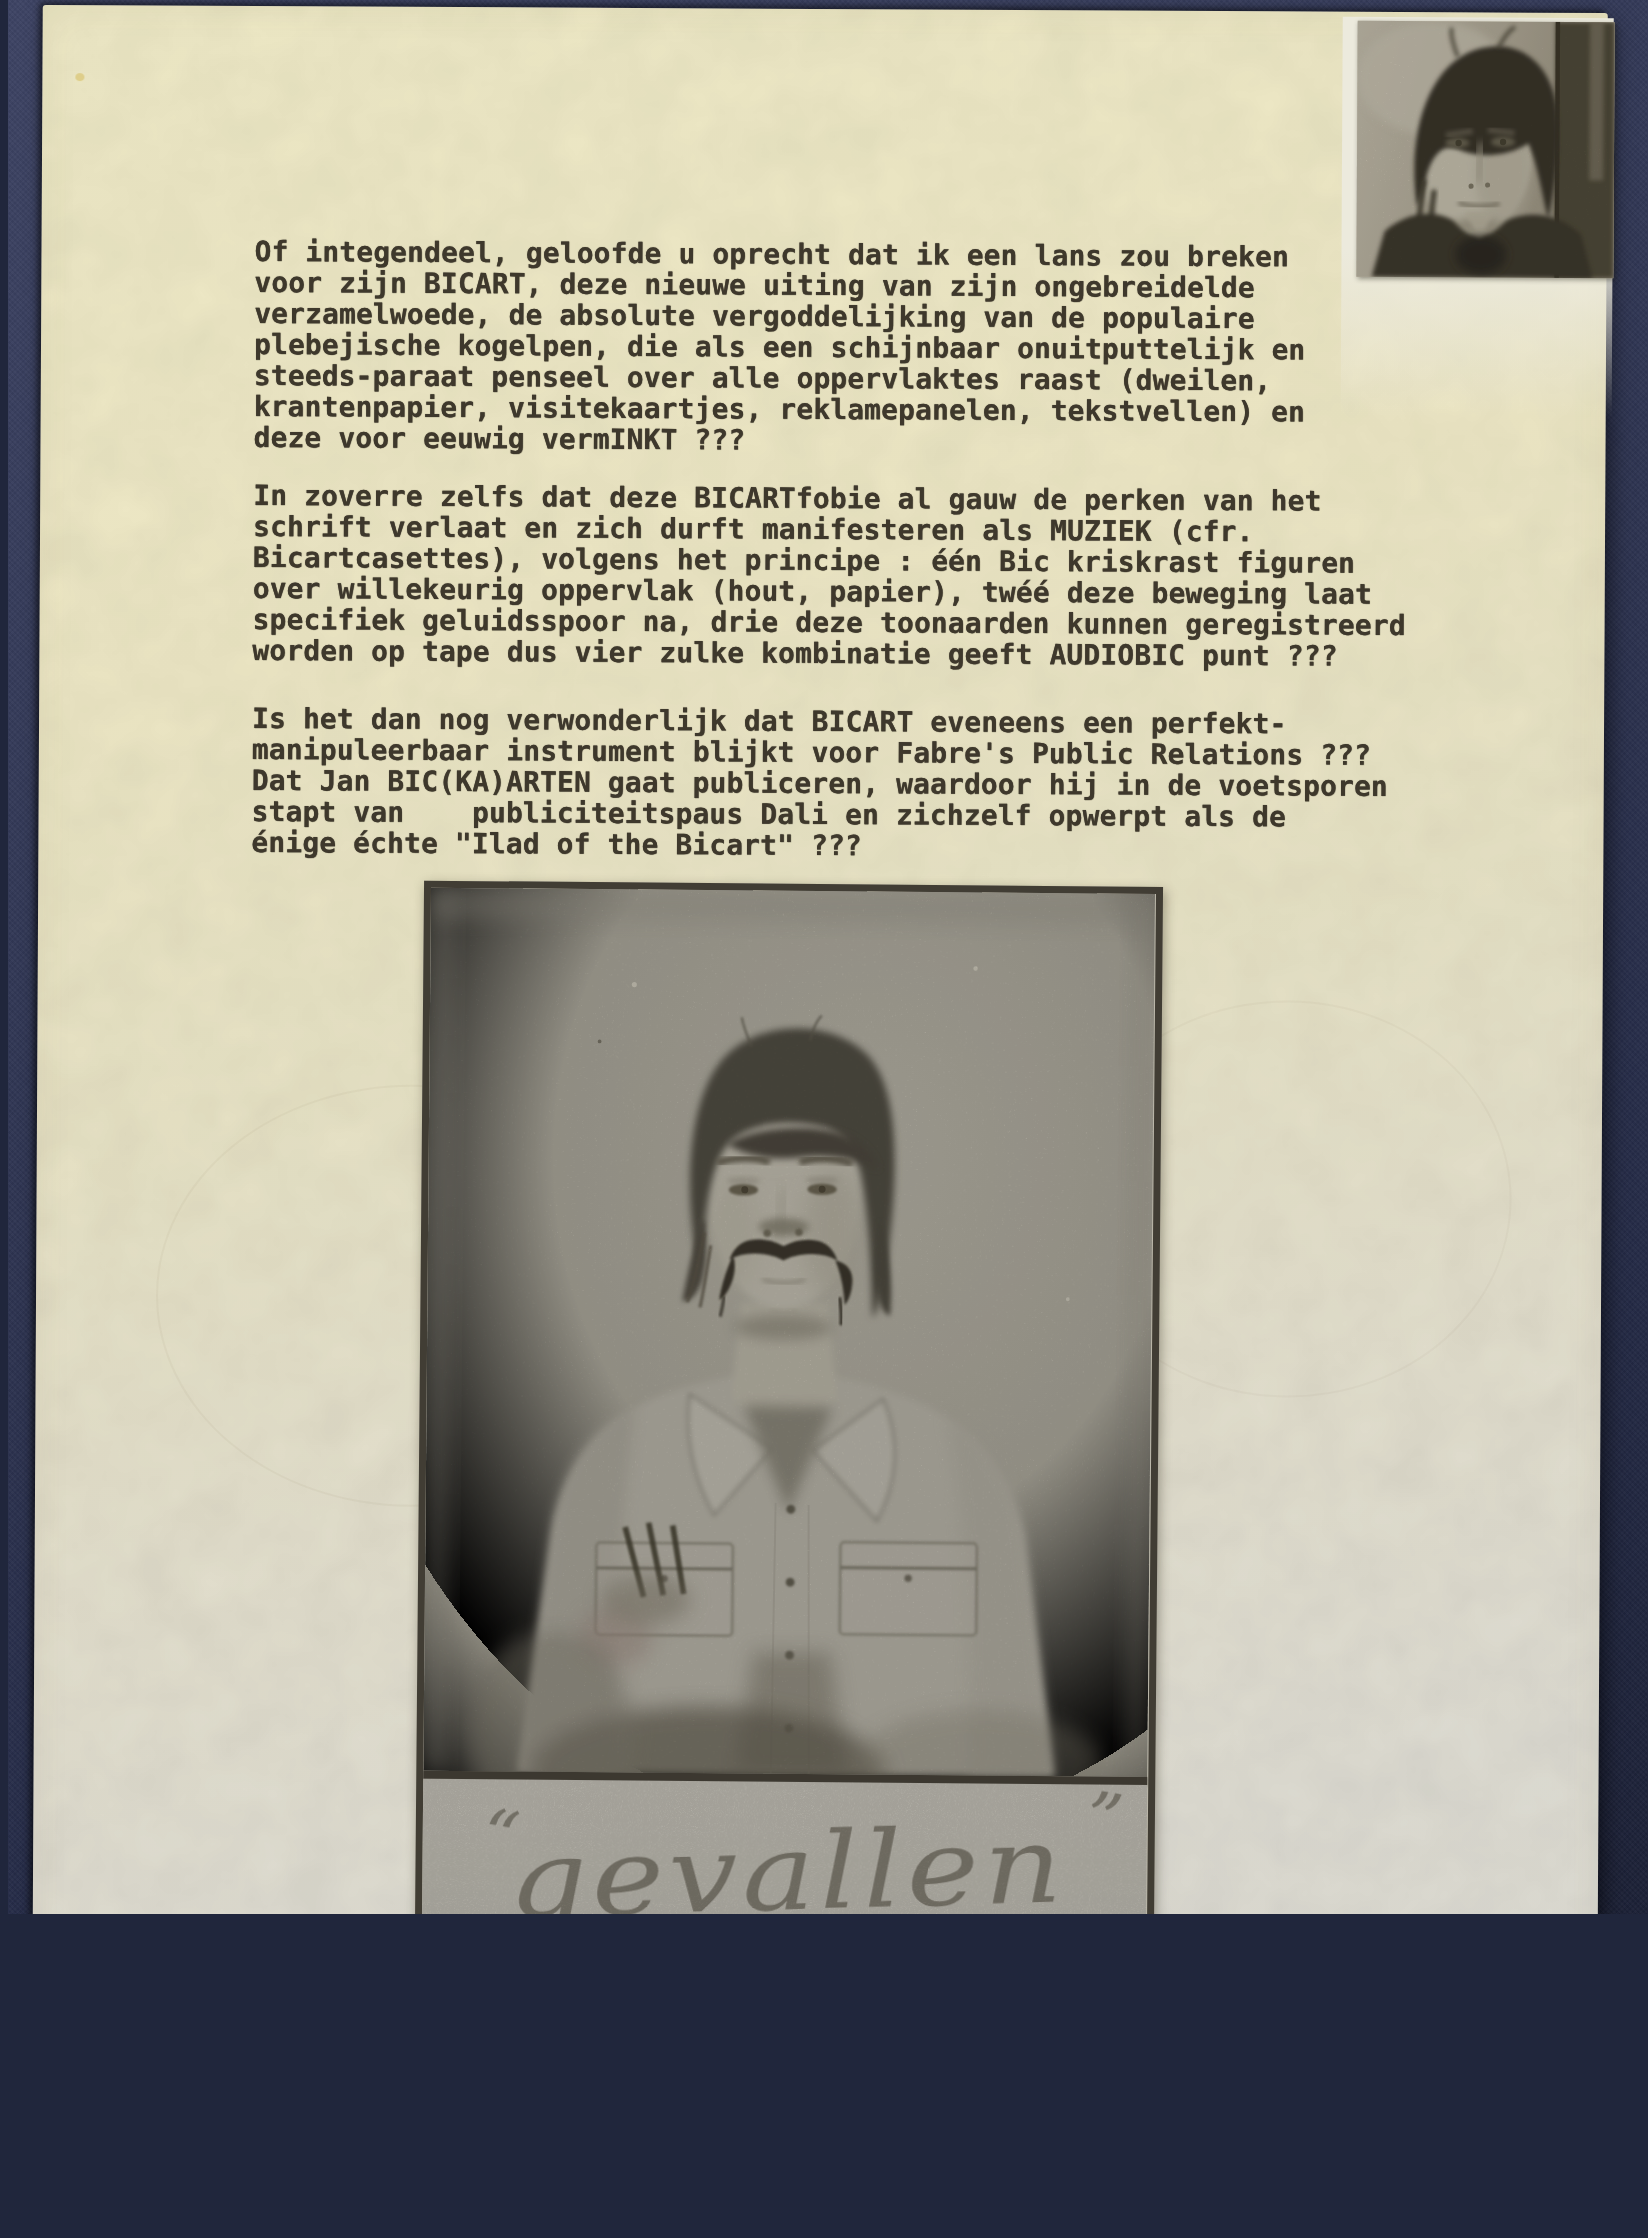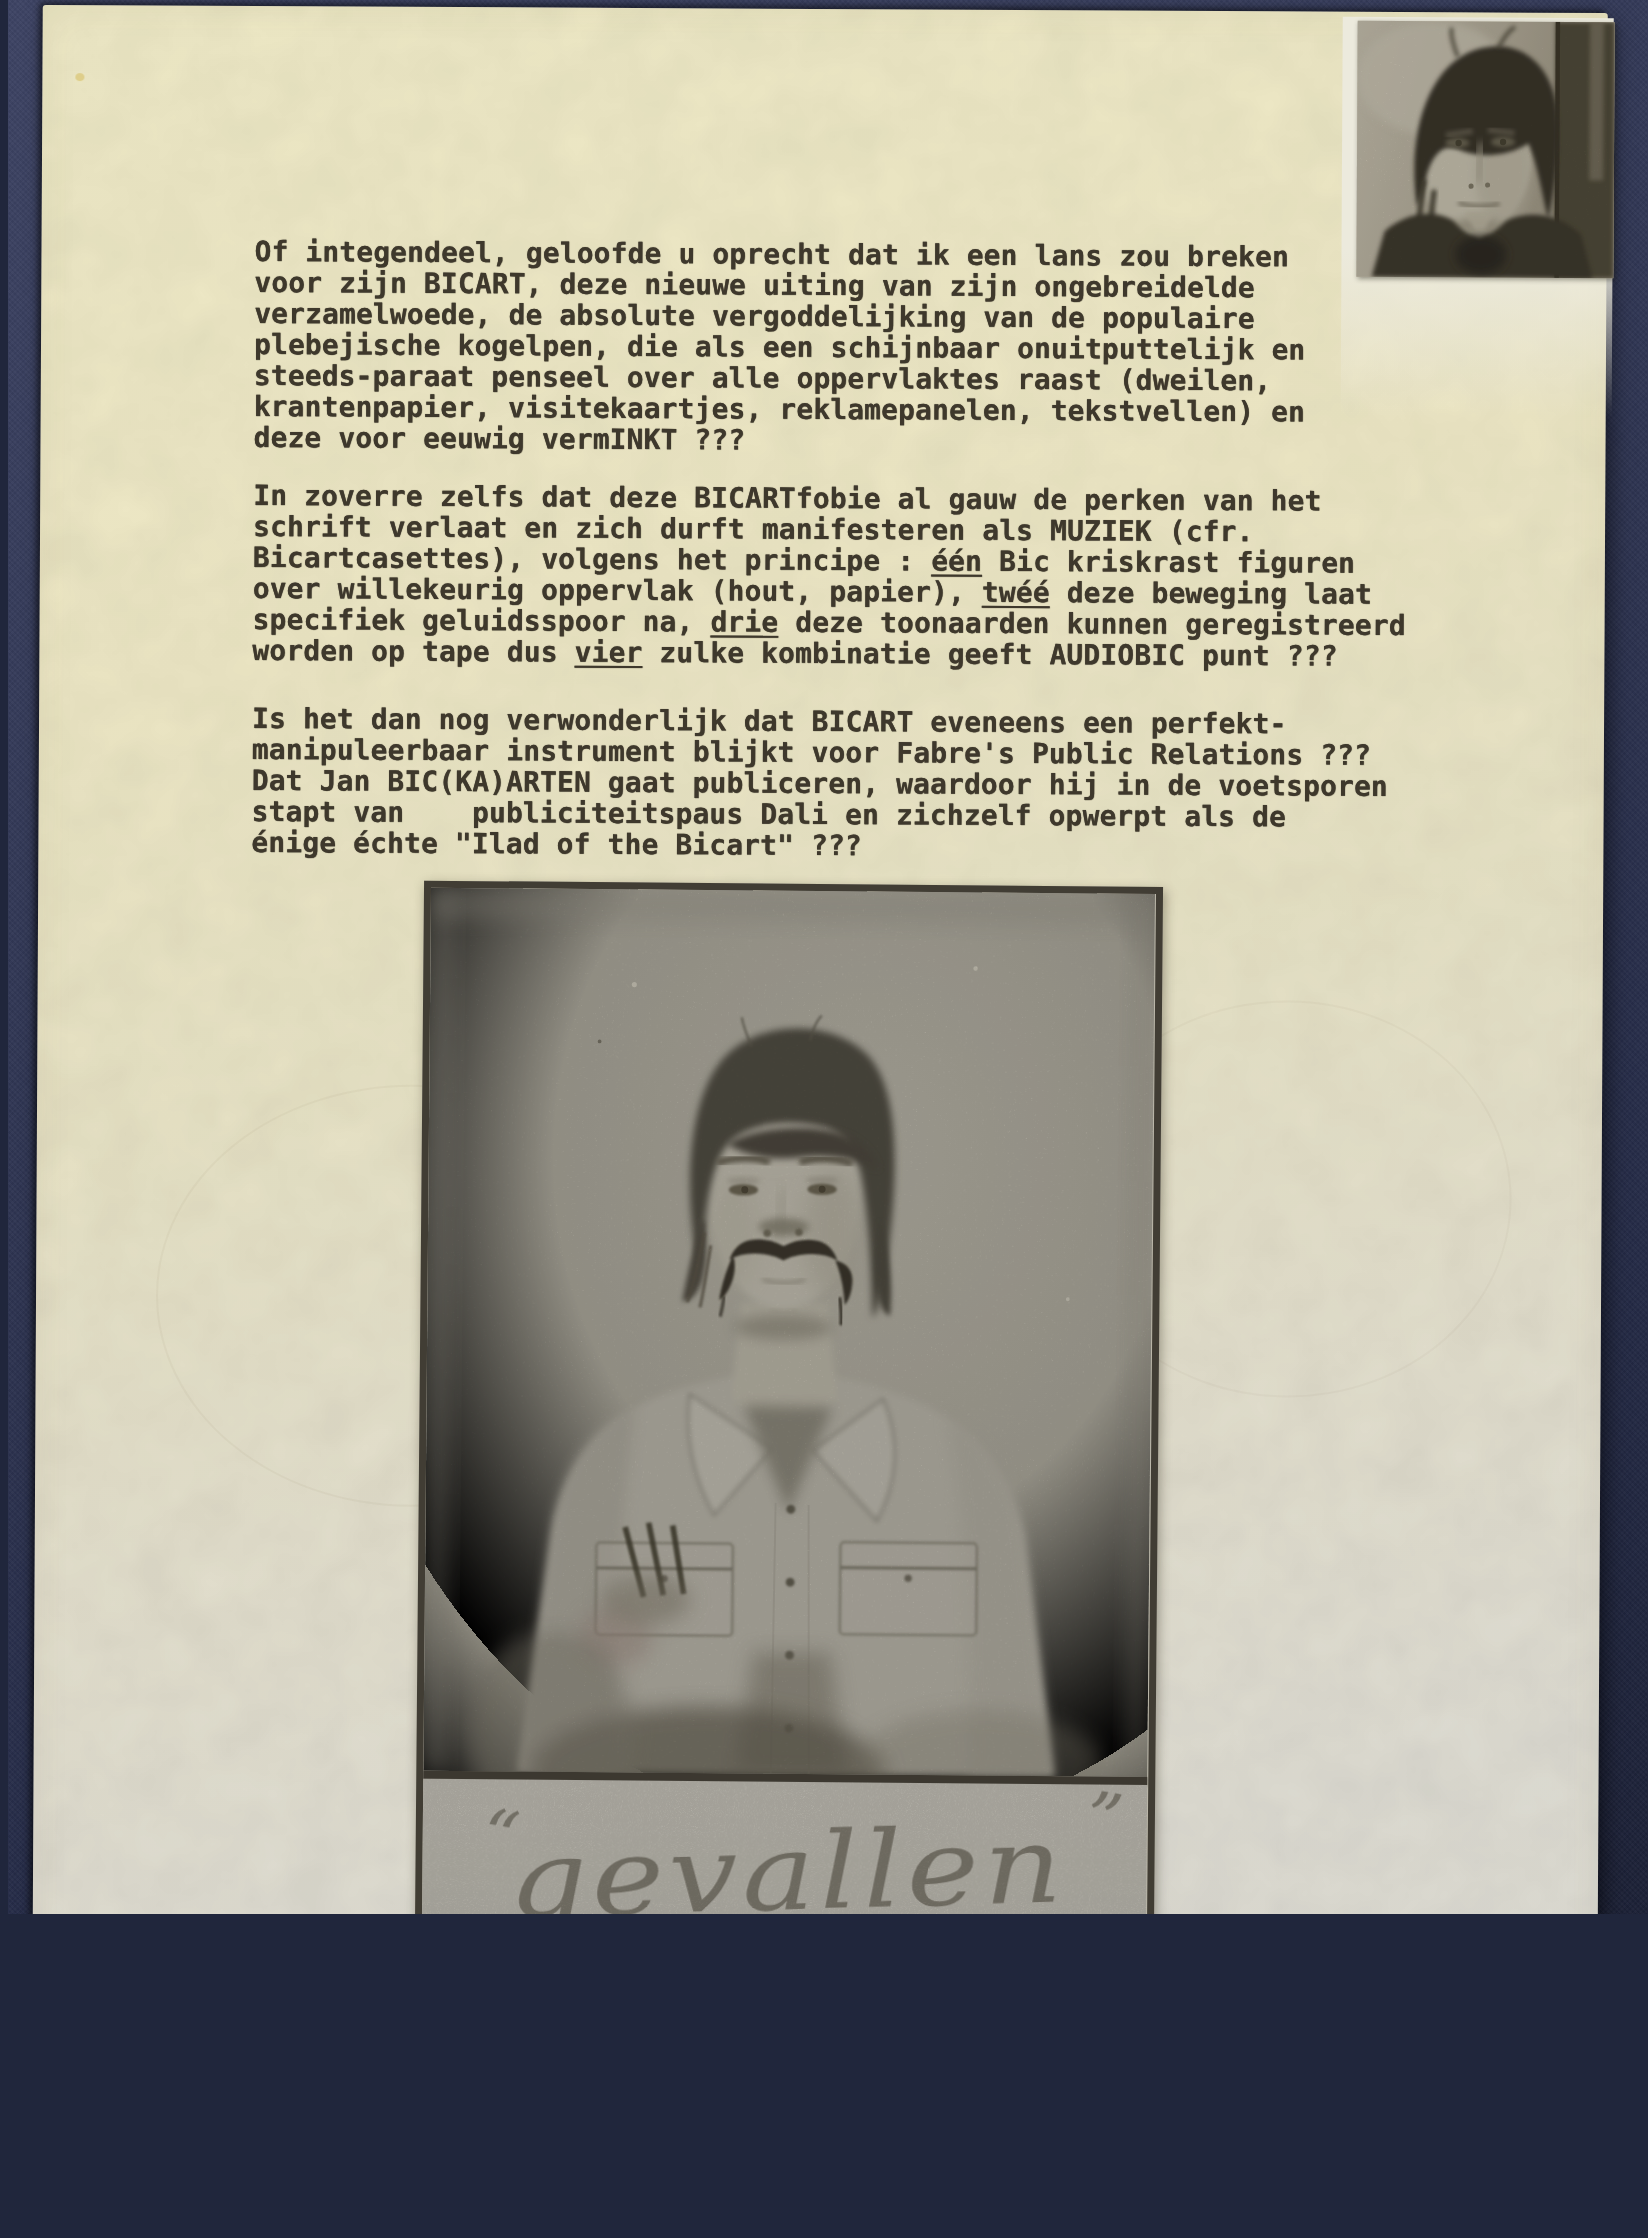--- a/index.html
+++ b/index.html
@@ -23,21 +23,21 @@
   .paper-mottle{position:absolute;inset:0;opacity:.06;pointer-events:none;}
 
   
   .typed{position:absolute;inset:0;color:#3e382c;}
   .para{position:absolute;left:213px;white-space:pre;}
   .para.p1{top:230px;}
   .para.p2{top:474px;}
   .para.p3{top:697px;}
   .tline{font-size:28px;line-height:31px;font-weight:700;letter-spacing:0.1px;
     text-shadow:0 0 0.8px rgba(62,56,44,.8),0.4px 0.4px 0 rgba(62,56,44,.28);}
-  .tline span.u{text-decoration:underline;text-decoration-thickness:2.2px;text-underline-offset:4.4px;}
+  .tline span.u{text-decoration-thickness:2.2px;text-underline-offset:4.4px;}
 
   
   .corner-matte{position:absolute;left:1300px;top:5px;width:271px;height:399px;
     background:linear-gradient(#ecead d0 0%,#eceade 60%,rgba(236,234,222,0) 100%);
     background:linear-gradient(#eceadd 0%,#eceadd 58%,rgba(236,234,222,0) 100%);}
   .corner-photo{position:absolute;left:14.6px;top:3.8px;width:257px;height:256px;
     box-shadow:1.3px 1.9px 5px rgba(30,28,18,.45);background:#c6bfab;}
   .corner-photo svg{display:block;width:100%;height:100%;}
 
   

